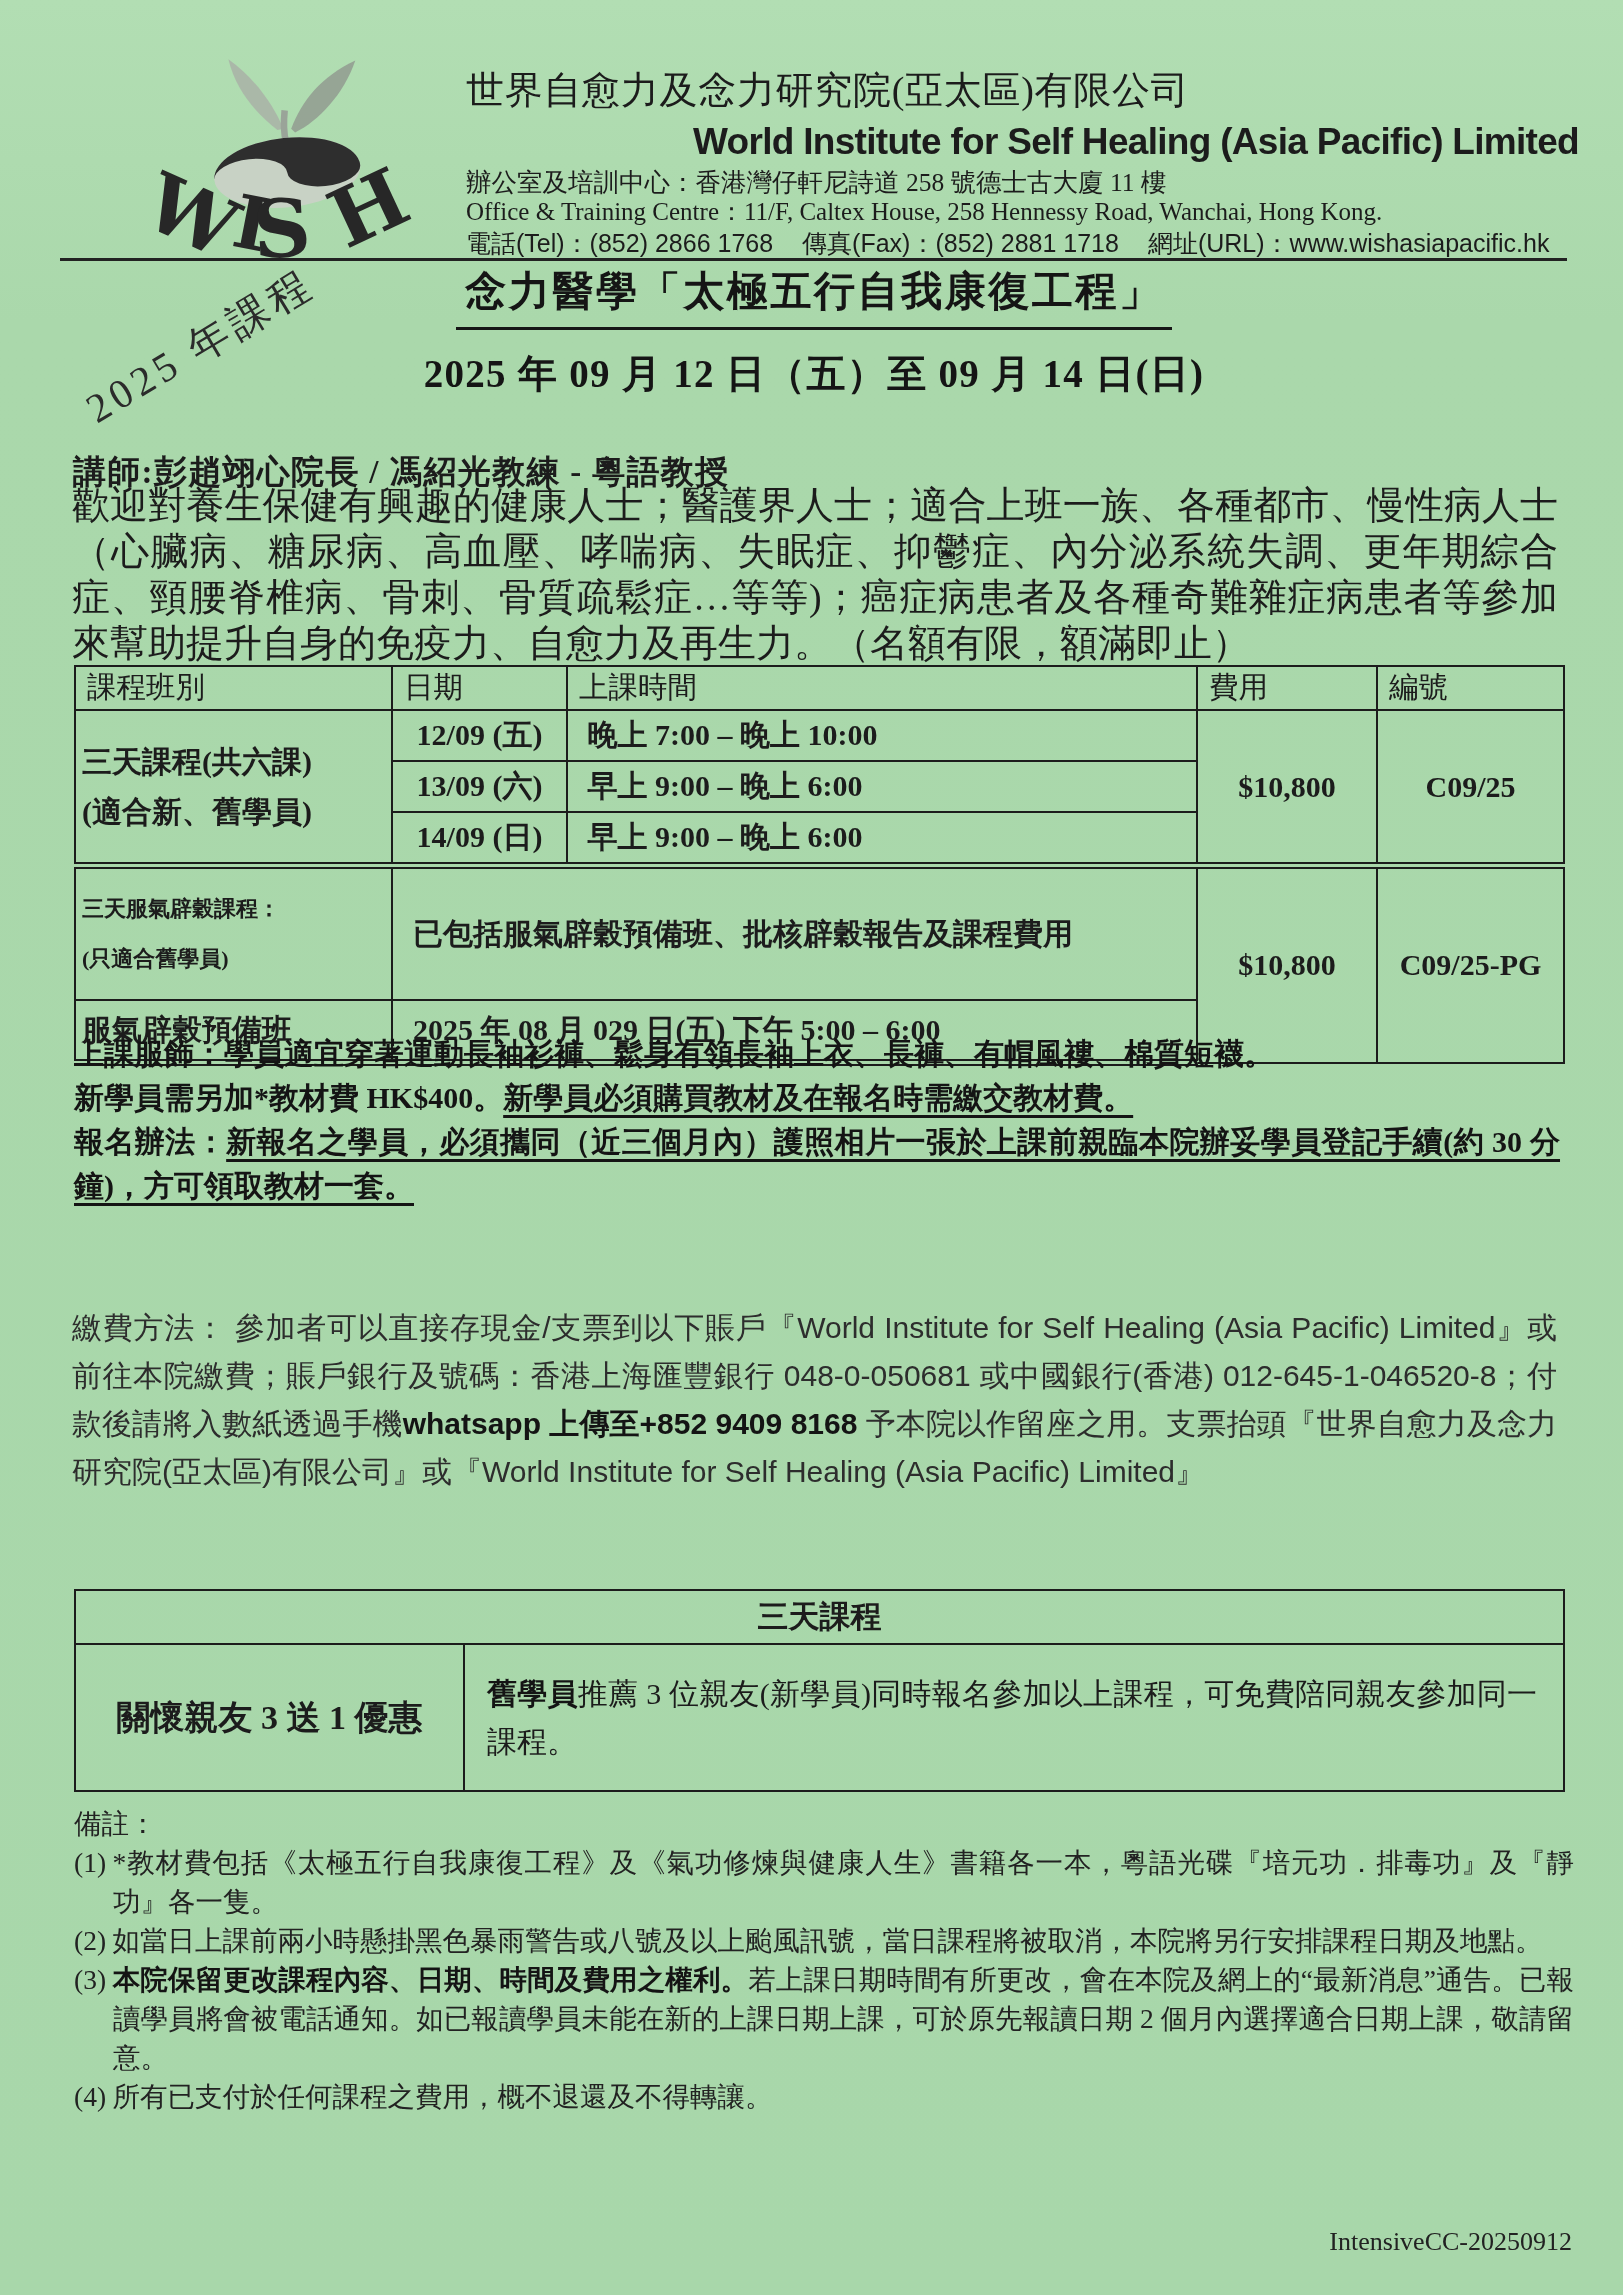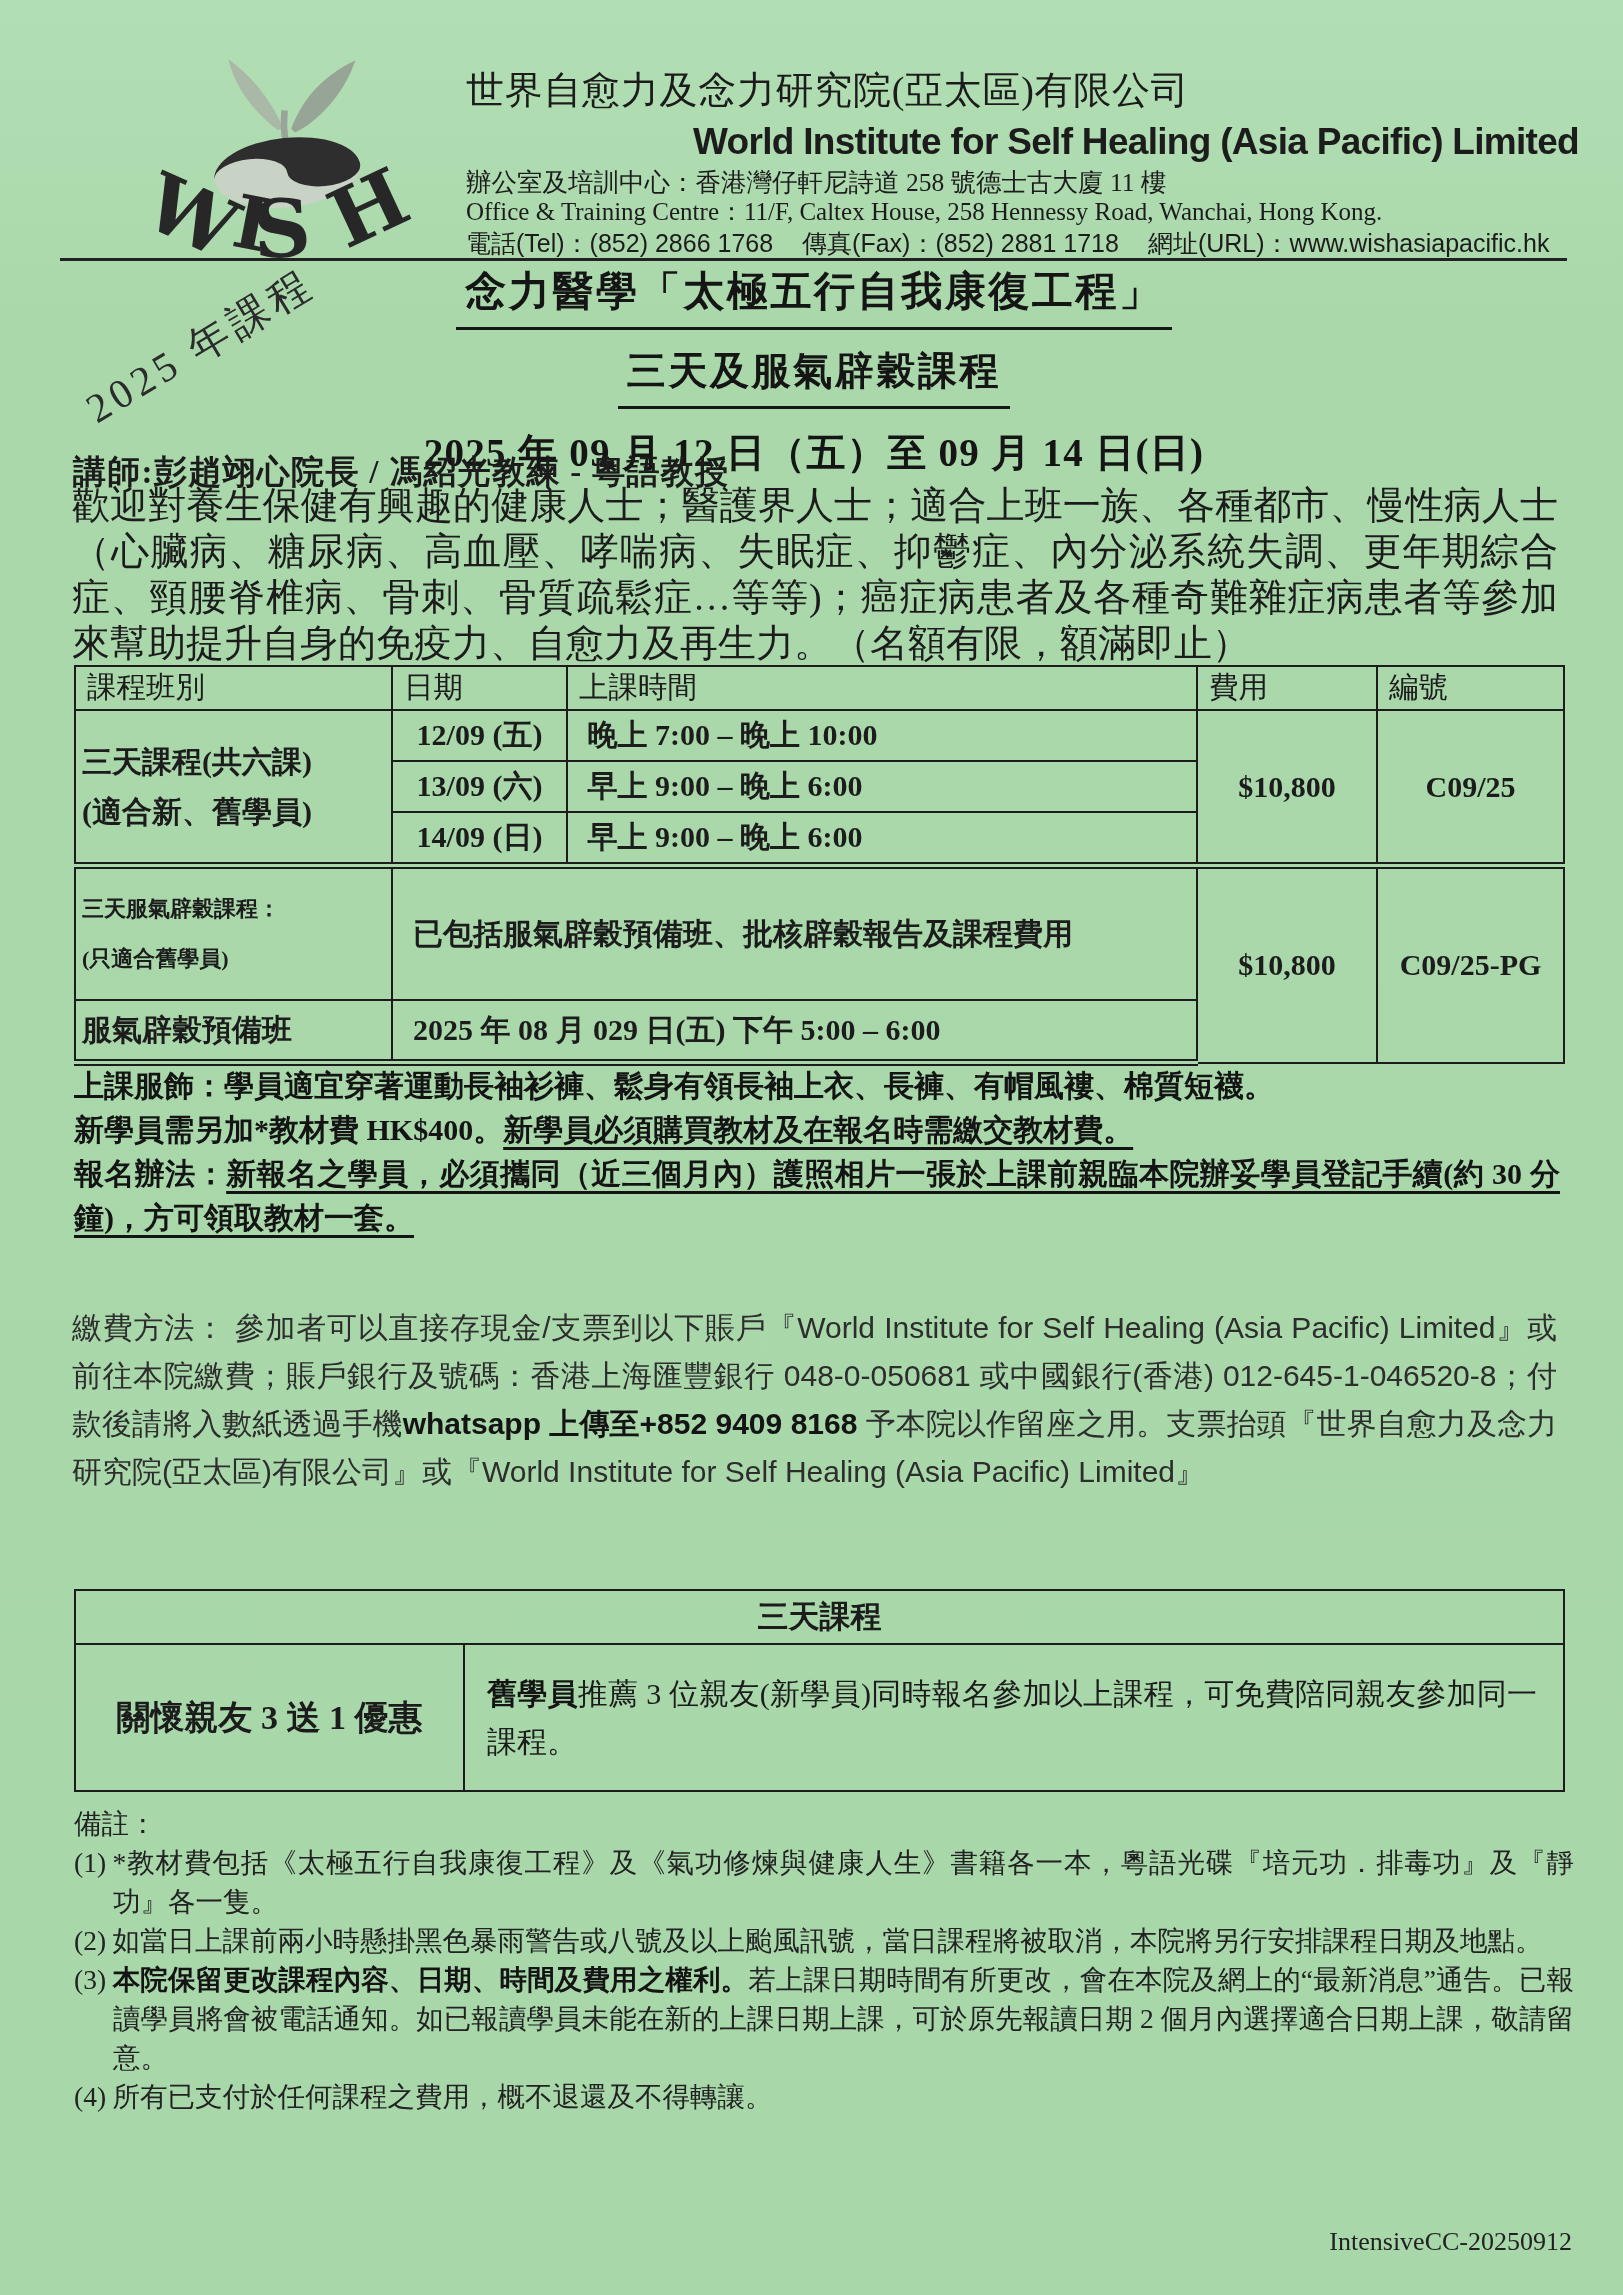--- a/index.html
+++ b/index.html
@@ -44,21 +44,21 @@
   .tcell { padding-left:19.6px; font-weight:bold; white-space:nowrap; }
   .clscell { padding-left:6px; font-weight:bold; line-height:50px; font-size:30px; }
   .feecell { text-align:center; font-weight:bold; font-size:32px; }
   .codecell { text-align:center; font-weight:bold; font-size:30px; }
   .schedule .b1 td { border-top:7.2px double #1c1c1c; }
   .schedule .b1 .clscell { font-size:22px; }
   .schedule .b1 td { height:128px; }
   .schedule .b2 td { height:56px; border-bottom:7.2px double #1c1c1c; }
   .desccell { padding-left:20px; font-weight:bold; }
   
-  .notes { position:absolute; left:74px; top:1064px; width:1486px; font-size:30px; font-weight:normal;
+  .notes { position:absolute; left:74px; top:1032px; width:1486px; font-size:30px; font-weight:normal;
            line-height:44px; text-align:justify; }
   .u { text-decoration:underline; text-decoration-thickness:2.6px; text-underline-offset:6.5px; }
   
   .payment { position:absolute; left:72px; top:1304px; width:1485px; margin:0;
              font-family:"Liberation Sans","DejaVu Sans",sans-serif;
              font-size:30px; line-height:48px; text-align:justify; color:#2d2d2d; }
   
   .offers { position:absolute; left:74px; top:1589px; width:1489px; border-collapse:collapse; table-layout:fixed; }
   .offers td { border:2px solid #1c1c1c; vertical-align:middle; }
   .offers .ohead td { height:50px; text-align:center; font-weight:bold; font-size:31px; }
@@ -103,21 +103,20 @@
       <span class="cgroup"><span>電話(Tel)：</span><span>(852) 2866 1768</span></span><span class="cgroup"><span>傳真(Fax)：</span><span>(852) 2881 1718</span></span><span><span>網址(URL)：</span><span>www.wishasiapacific.hk</span></span>
     </div>
   </div>
 
   <div class="hrule"></div>
 
   <div class="stamp">2025 年課程</div>
 
   <div class="titles">
     <div class="t1"><span class="tu">念力醫學「太極五行自我康復工程」</span></div>
-    <div class="t2"><span class="tu">三天及服氣辟穀課程</span></div>
     <div class="t3">2025 年 09 月 12 日（五）至 09 月 14 日(日)</div>
   </div>
 
   <div class="instructor">講師:彭趙翊心院長 / 馮紹光教練 - 粵語教授</div>
 
   <p class="intro">歡迎對養生保健有興趣的健康人士；醫護界人士；適合上班一族、各種都市、慢性病人士（心臟病、糖尿病、高血壓、哮喘病、失眠症、抑鬱症、內分泌系統失調、更年期綜合症、頸腰脊椎病、骨刺、骨質疏鬆症…等等)；癌症病患者及各種奇難雜症病患者等參加來幫助提升自身的免疫力、自愈力及再生力。（名額有限，額滿即止）</p>
 
   <table class="schedule">
     <colgroup>
         <col style="width:317px">

